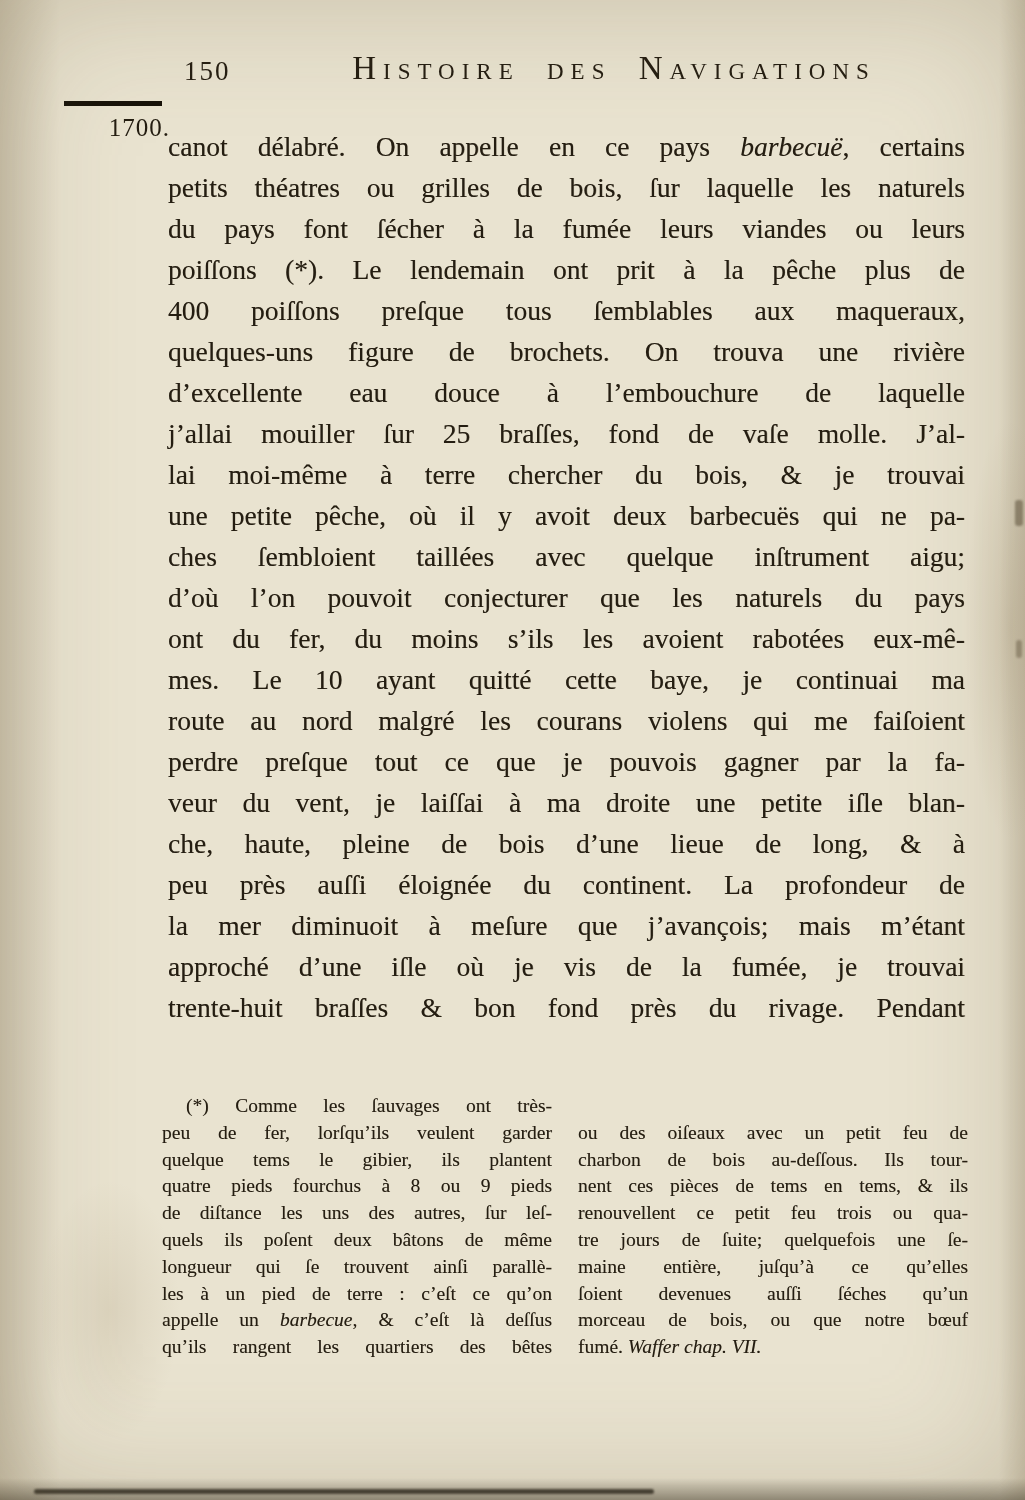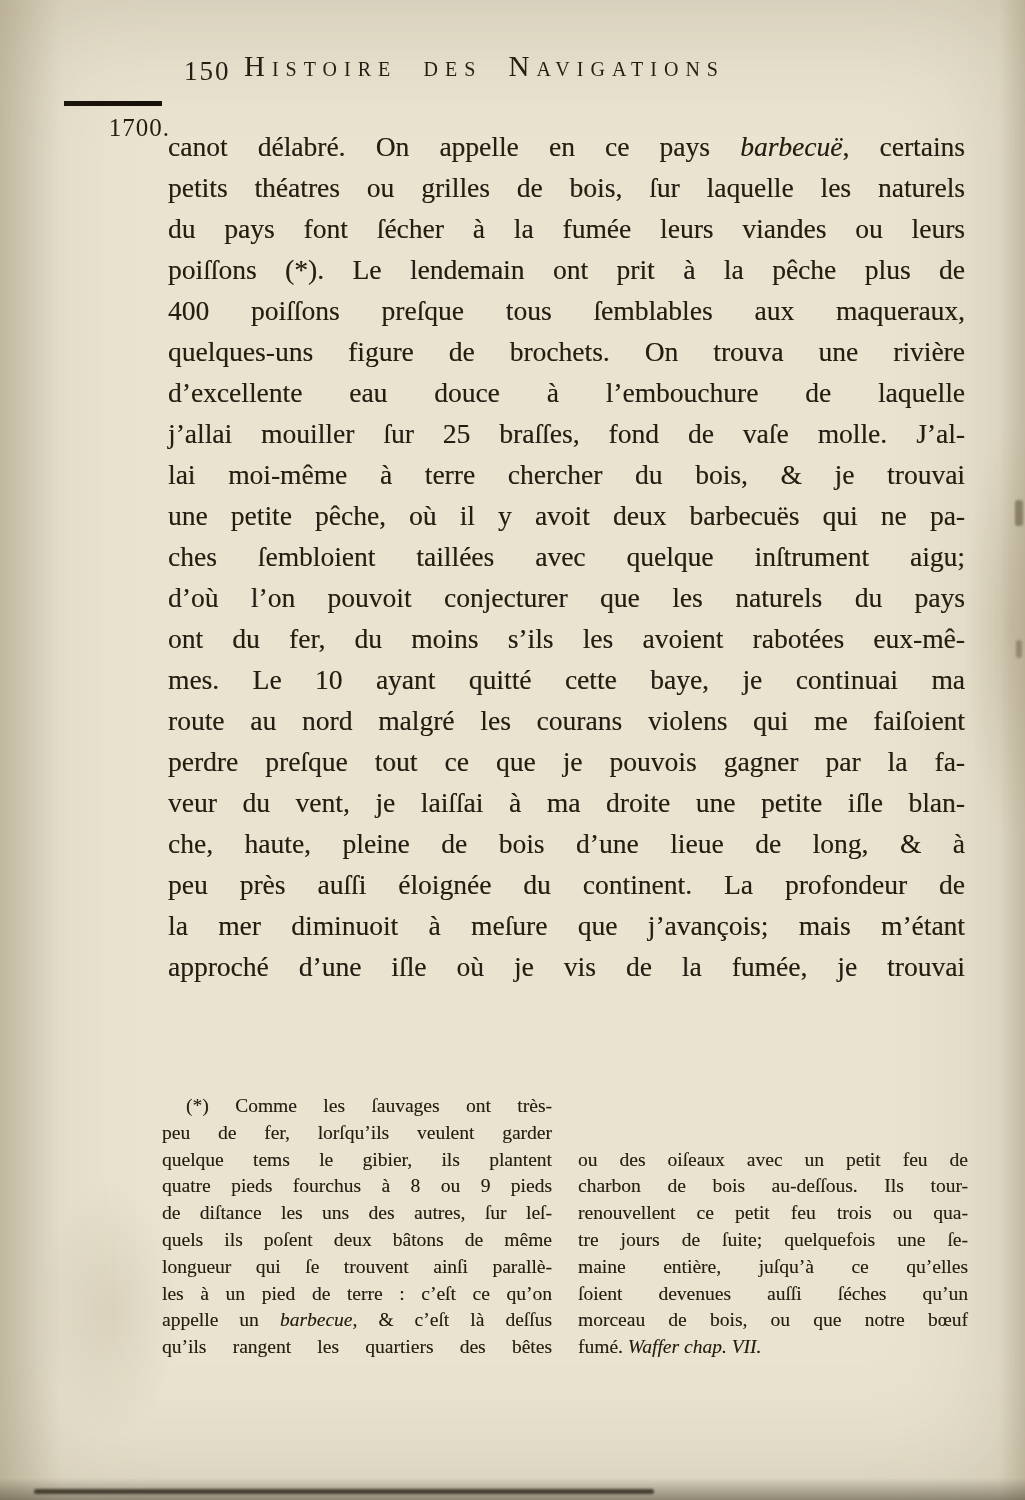--- a/index.html
+++ b/index.html
@@ -70,22 +70,23 @@
   
   .header {
     position: absolute; left: 184px; top: 50px; width: 800px; height: 44px;
   }
   .pagenum {
     position: absolute; left: 0; top: 6px;
     font-size: 27px; letter-spacing: 2px;
   }
   .running-title {
     position: absolute; left: 60px; right: 0; top: 0;
+    text-align: center;
     font-variant: small-caps;
-    font-size: 29px;
+    font-size: 33px;
     letter-spacing: 7px;
     word-spacing: 12px;
     white-space: nowrap;
   }
 
   
   .margin-note {
     position: absolute; left: 64px; top: 101px; width: 106px; text-align: right;
   }
   .margin-rule {
@@ -153,38 +154,40 @@
       <div class="tline">d’où l’on pouvoit conjecturer que les naturels du pays</div>
       <div class="tline">ont du fer, du moins s’ils les avoient rabotées eux-mê-</div>
       <div class="tline">mes. Le 10 ayant quitté cette baye, je continuai ma</div>
       <div class="tline">route au nord malgré les courans violens qui me faiſoient</div>
       <div class="tline">perdre preſque tout ce que je pouvois gagner par la fa-</div>
       <div class="tline">veur du vent, je laiſſai à ma droite une petite iſle blan-</div>
       <div class="tline">che, haute, pleine de bois d’une lieue de long, &amp; à</div>
       <div class="tline">peu près auſſi éloignée du continent. La profondeur de</div>
       <div class="tline">la mer diminuoit à meſure que j’avançois; mais m’étant</div>
       <div class="tline">approché d’une iſle où je vis de la fumée, je trouvai</div>
+      <div class="tline">trente-huit braſſes &amp; bon fond près du rivage. Pendant</div>
     </div>
 
   <div class="footnote">
     <div class="fn-col" id="fn-left">
         <div class="tline">(*) Comme les ſauvages ont très-</div>
         <div class="tline">peu de fer, lorſqu’ils veulent garder</div>
         <div class="tline">quelque tems le gibier, ils plantent</div>
         <div class="tline">quatre pieds fourchus à 8 ou 9 pieds</div>
         <div class="tline">de diſtance les uns des autres, ſur leſ-</div>
         <div class="tline">quels ils poſent deux bâtons de même</div>
         <div class="tline">longueur qui ſe trouvent ainſi parallè-</div>
         <div class="tline">les à un pied de terre : c’eſt ce qu’on</div>
         <div class="tline">appelle un <i>barbecue</i>, &amp; c’eſt là deſſus</div>
         <div class="tline">qu’ils rangent les quartiers des bêtes</div>
       </div>
     <div class="fn-col" id="fn-right">
         <div class="tline">ou des oiſeaux avec un petit feu de</div>
         <div class="tline">charbon de bois au-deſſous. Ils tour-</div>
+        <div class="tline">nent ces pièces de tems en tems, &amp; ils</div>
         <div class="tline">renouvellent ce petit feu trois ou qua-</div>
         <div class="tline">tre jours de ſuite; quelquefois une ſe-</div>
         <div class="tline">maine entière, juſqu’à ce qu’elles</div>
         <div class="tline">ſoient devenues auſſi ſéches qu’un</div>
         <div class="tline">morceau de bois, ou que notre bœuf</div>
         <div class="tline">fumé. <i>Waffer chap. VII.</i></div>
       </div>
   </div>
 
   <div class="stain-a"></div>

